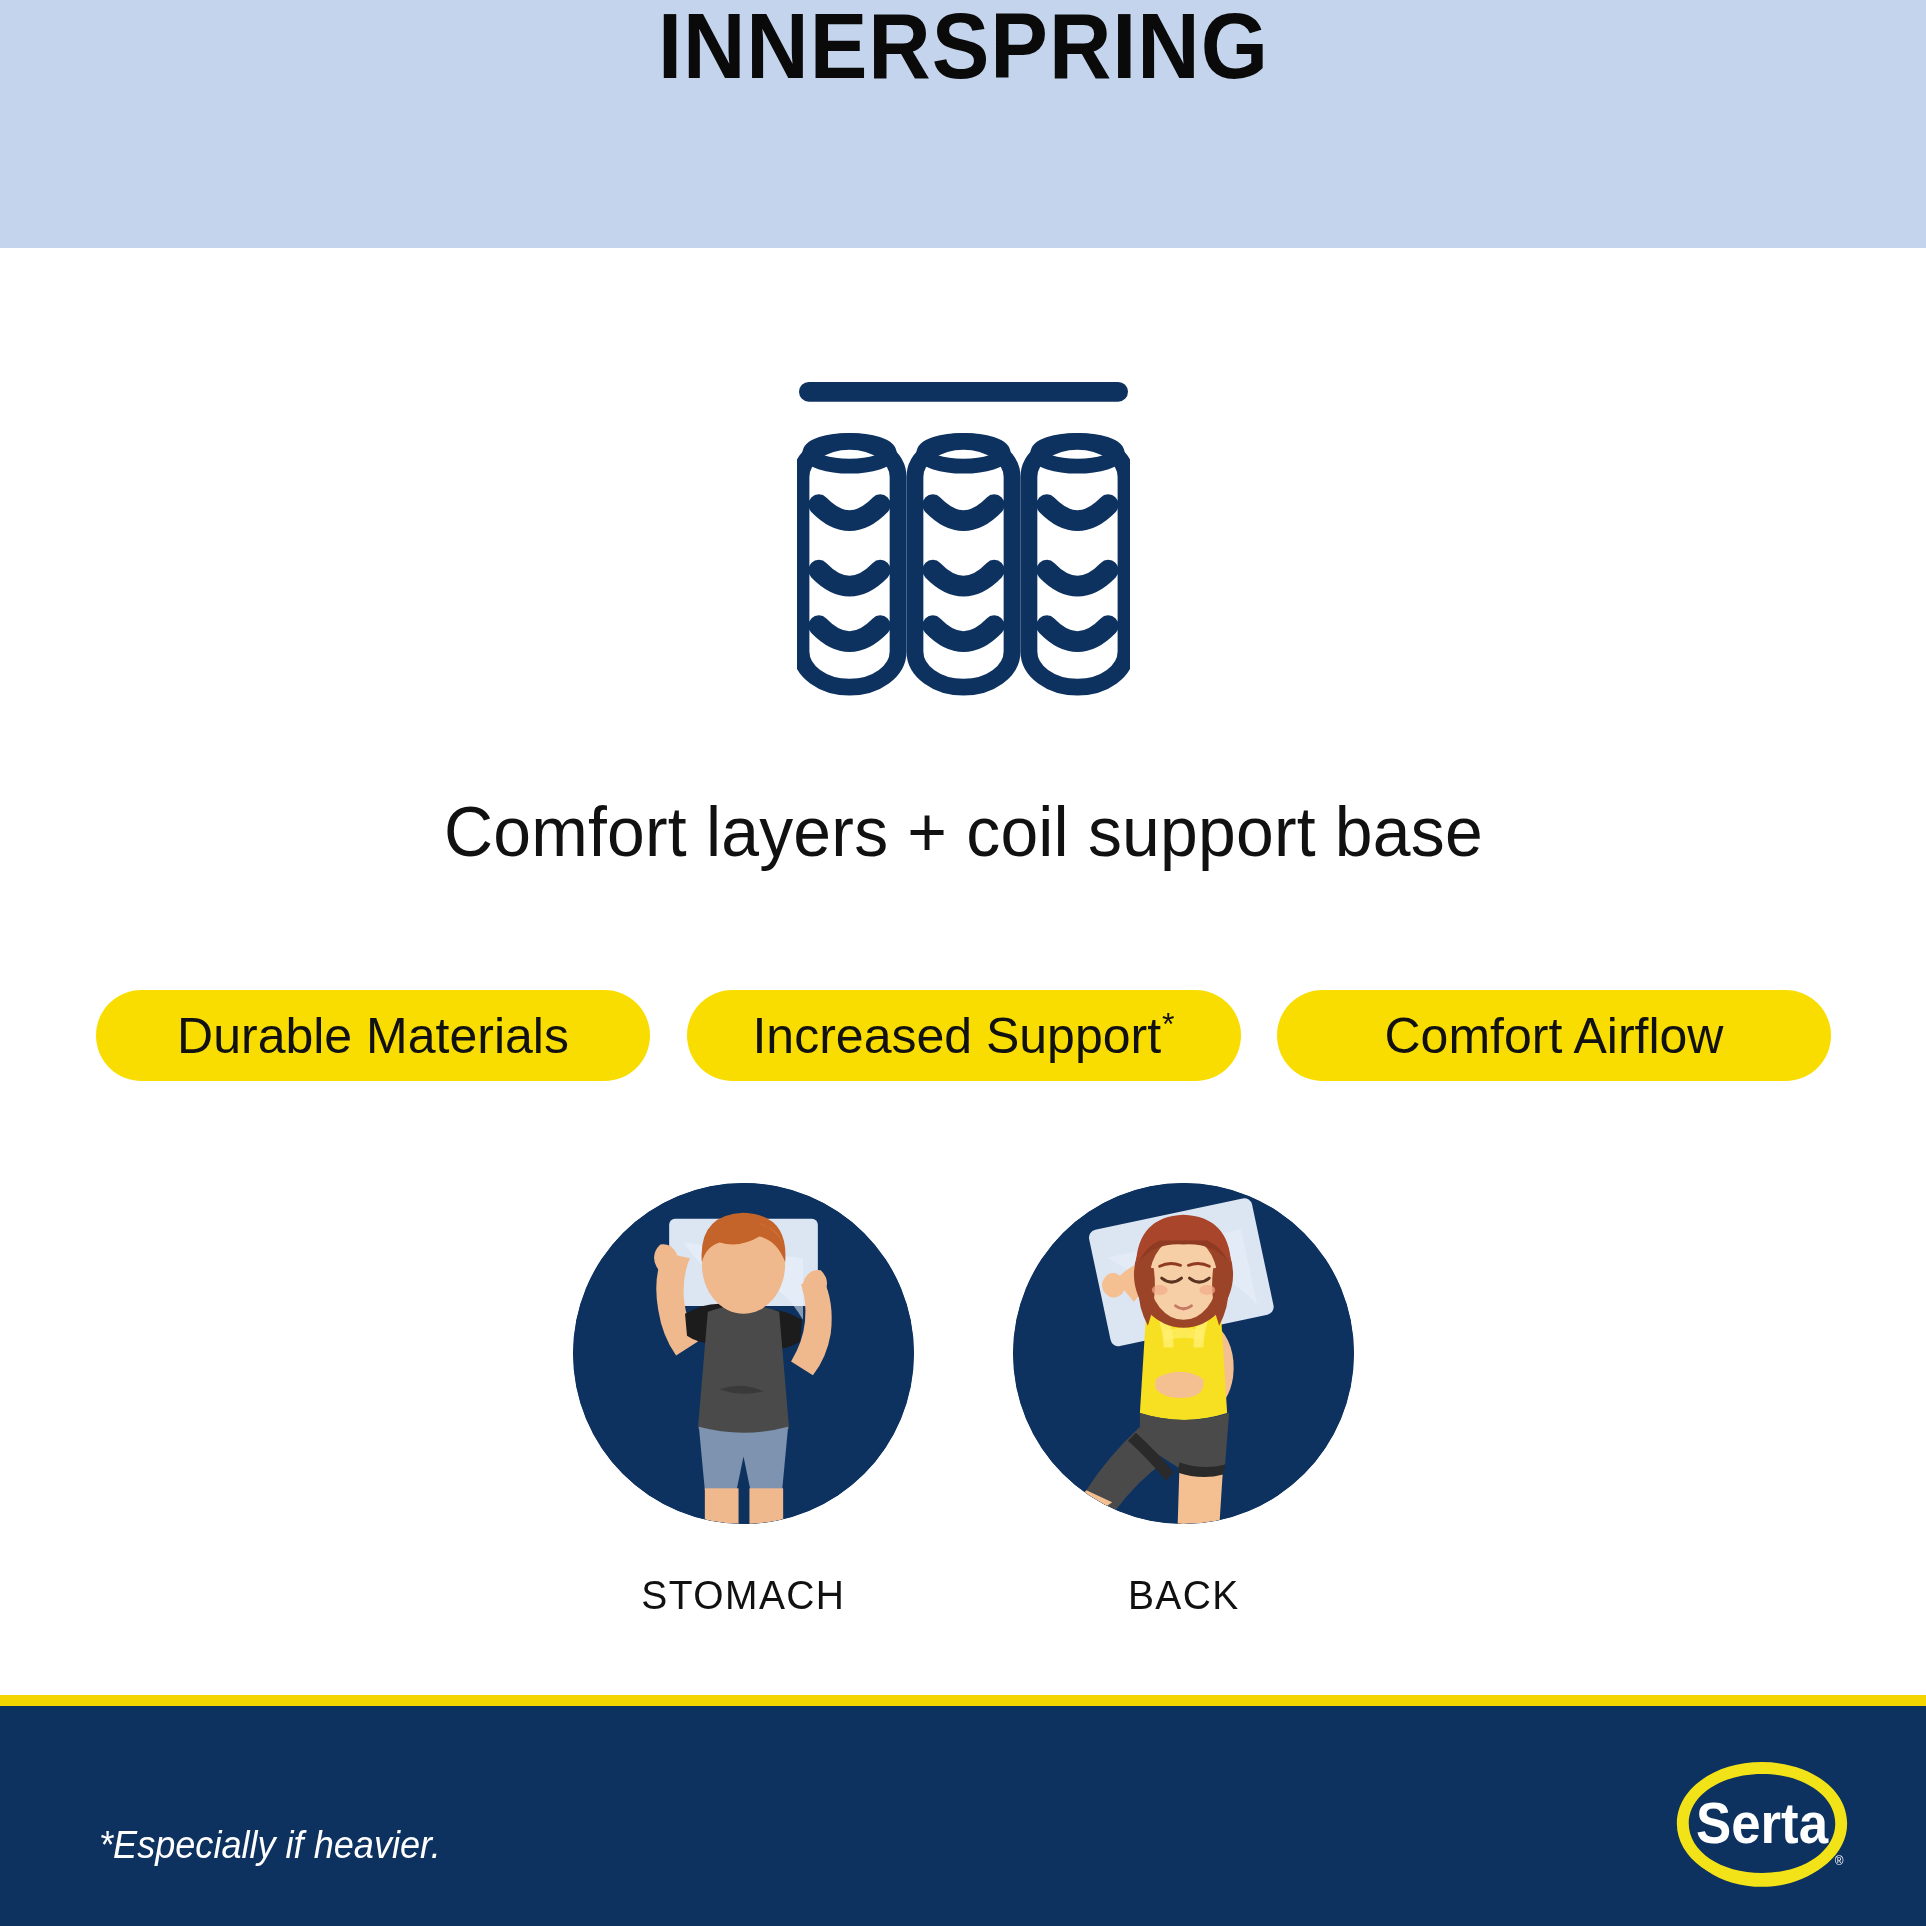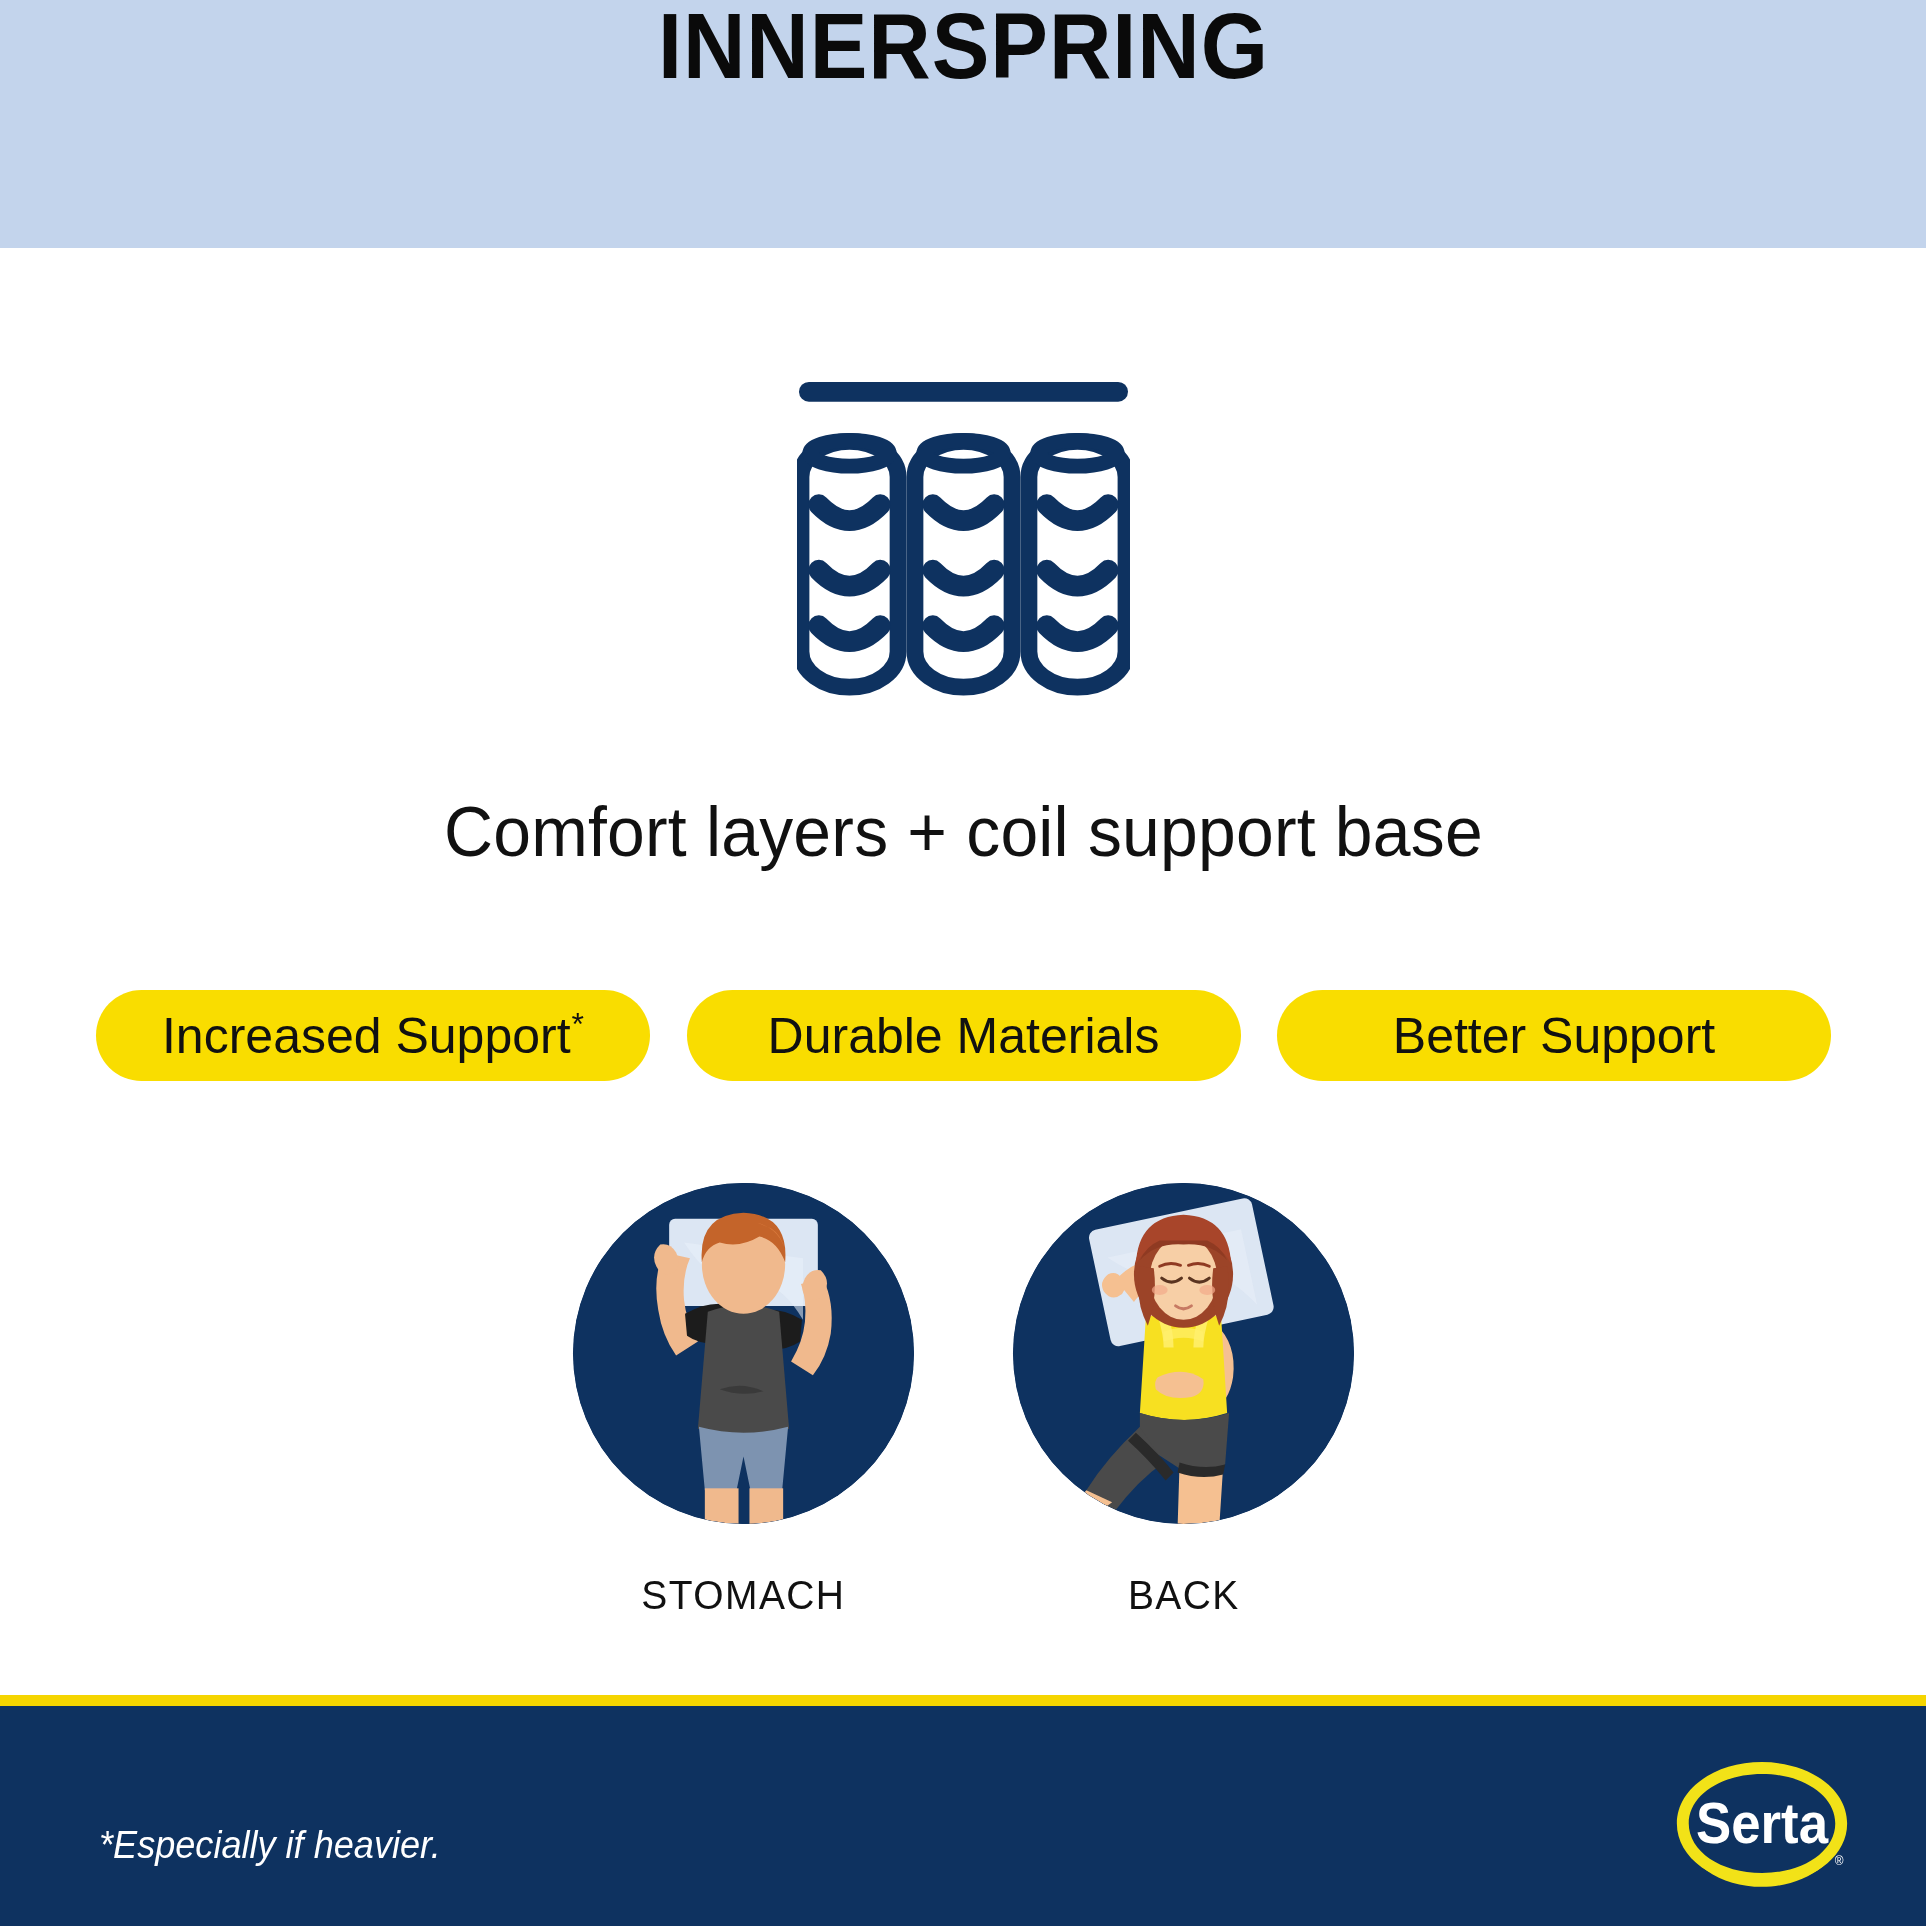--- a/index.html
+++ b/index.html
@@ -205,29 +205,29 @@
       <path d="M252 140 q31 32 62 0" fill="none" stroke="#0e3260" stroke-width="21" stroke-linecap="round"></path>
       <path d="M252 206 q31 32 62 0" fill="none" stroke="#0e3260" stroke-width="21" stroke-linecap="round"></path>
       <path d="M252 262 q31 32 62 0" fill="none" stroke="#0e3260" stroke-width="21" stroke-linecap="round"></path>
     </g>
   </svg>
 </div>
 
 <div class="subtitle">Comfort layers + coil support base</div>
 
 <div class="pill-row">
+  <div class="pill pill-2">
+    <span>Durable Materials</span>
+  </div>
   <div class="pill pill-1">
     <span>Increased Support</span>
       <span class="sup">*</span>
   </div>
-  <div class="pill pill-2">
-    <span>Durable Materials</span>
-  </div>
   <div class="pill pill-3">
-    <span>Better Support</span>
+    <span>Comfort Airflow</span>
   </div>
 </div>
 
 <div class="sleepers">
 
   <div class="sleeper">
     <div class="sleeper-circle">
       <svg width="341" height="341" viewBox="0 0 344 344">
         <defs>
             <clipPath id="clipStomach">

